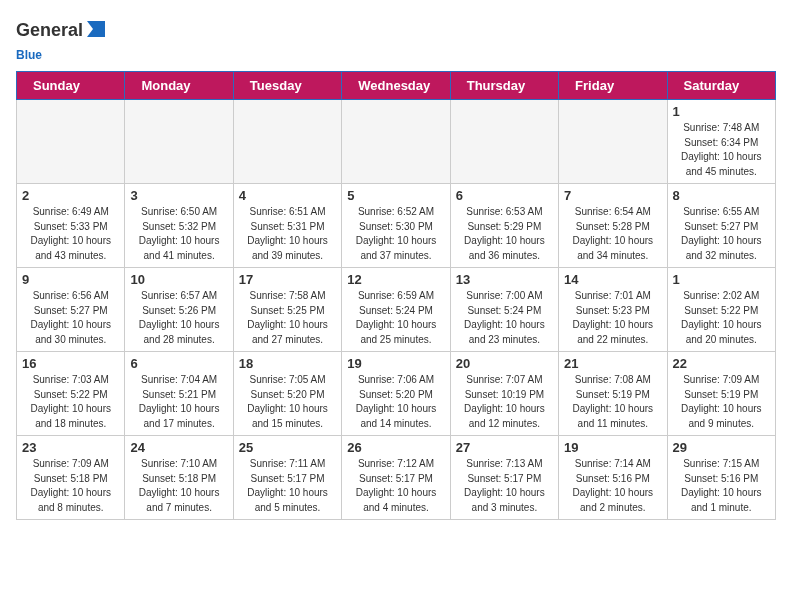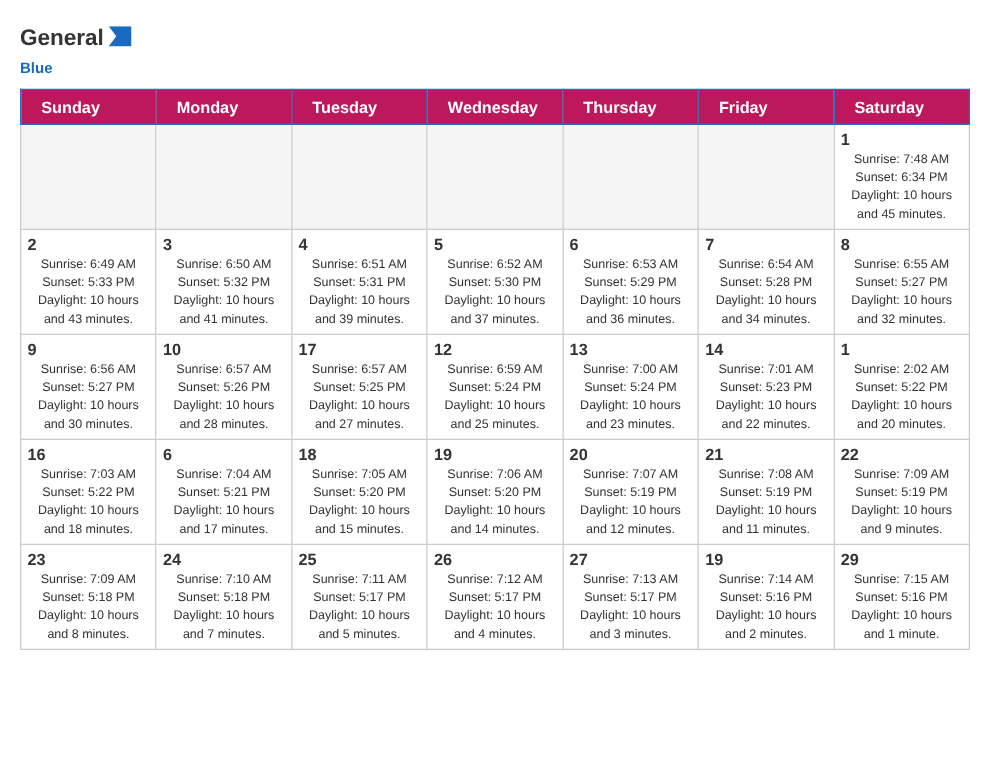--- a/index.html
+++ b/index.html
@@ -172,21 +172,21 @@
 Daylight: 10 hours and 30 minutes.</div>
         </td>
         <td>
           <span class="day-number">10</span>
           <div class="day-info">Sunrise: 6:57 AM
 Sunset: 5:26 PM
 Daylight: 10 hours and 28 minutes.</div>
         </td>
         <td>
           <span class="day-number">17</span>
-          <div class="day-info">Sunrise: 6:57 AM
+          <div class="day-info">Sunrise: 7:58 AM
 Sunset: 5:25 PM
 Daylight: 10 hours and 27 minutes.</div>
         </td>
         <td>
           <span class="day-number">12</span>
           <div class="day-info">Sunrise: 6:59 AM
 Sunset: 5:24 PM
 Daylight: 10 hours and 25 minutes.</div>
         </td>
         <td>
@@ -229,21 +229,21 @@
         </td>
         <td>
           <span class="day-number">19</span>
           <div class="day-info">Sunrise: 7:06 AM
 Sunset: 5:20 PM
 Daylight: 10 hours and 14 minutes.</div>
         </td>
         <td>
           <span class="day-number">20</span>
           <div class="day-info">Sunrise: 7:07 AM
-Sunset: 5:19 PM
+Sunset: 10:19 PM
 Daylight: 10 hours and 12 minutes.</div>
         </td>
         <td>
           <span class="day-number">21</span>
           <div class="day-info">Sunrise: 7:08 AM
 Sunset: 5:19 PM
 Daylight: 10 hours and 11 minutes.</div>
         </td>
         <td>
           <span class="day-number">22</span>

